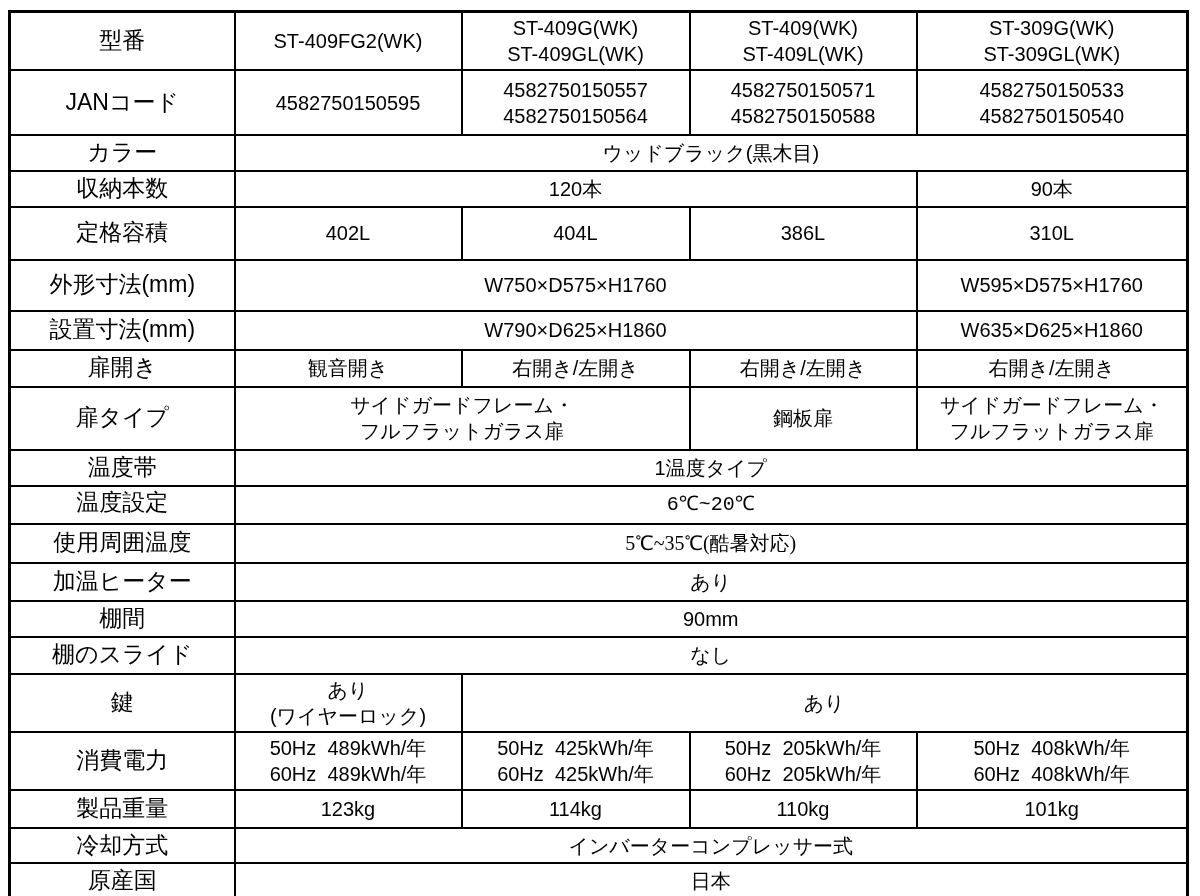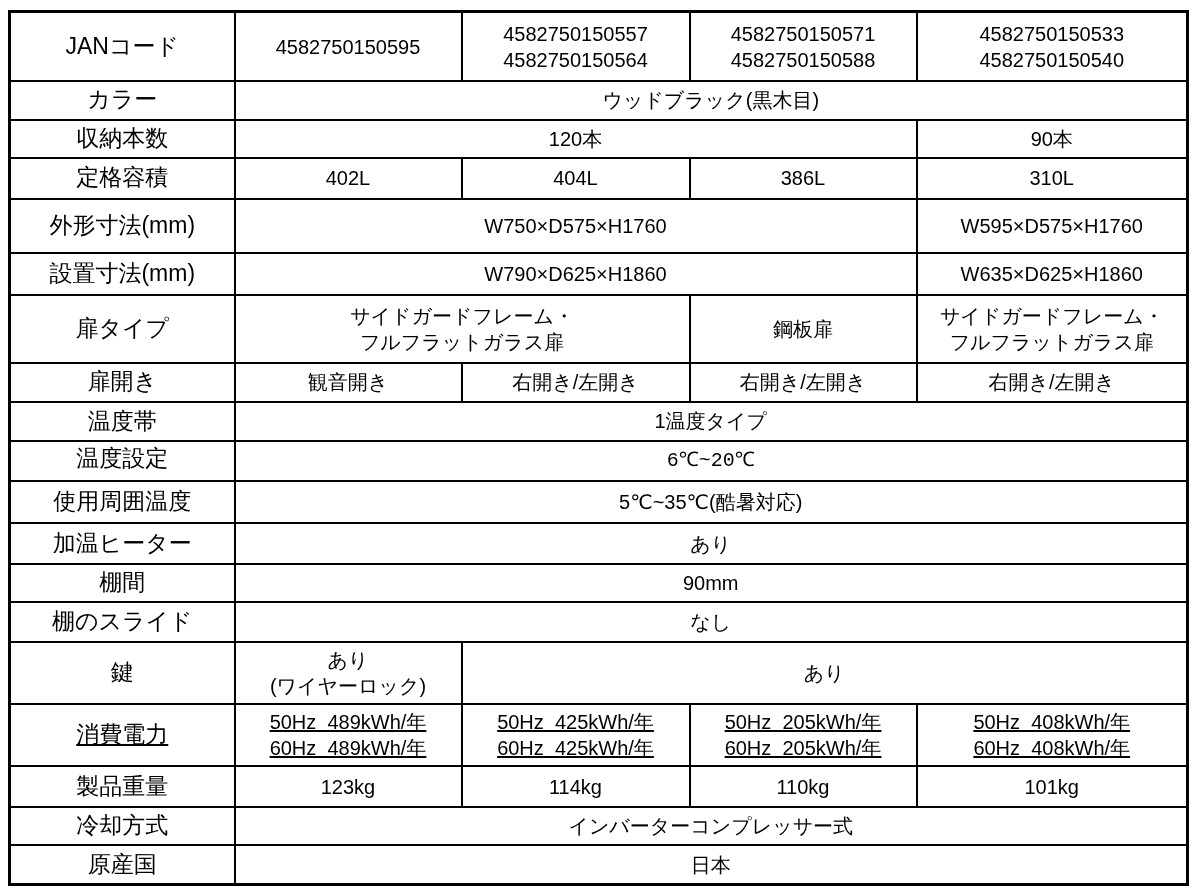--- a/index.html
+++ b/index.html
@@ -50,80 +50,90 @@
 <div class="page">
   <table class="spec-table">
     <colgroup>
       <col style="width:225px">
       <col style="width:227px">
       <col style="width:228px">
       <col style="width:227px">
       <col style="width:271px">
     </colgroup>
     <tbody id="spec-body">
+        <tr style="height: 58px;">
+          <th>型番</th>
+          <td>ST-409FG2(WK)</td>
+          <td>ST-409G(WK)
+ST-409GL(WK)</td>
+          <td>ST-409(WK)
+ST-409L(WK)</td>
+          <td>ST-309G(WK)
+ST-309GL(WK)</td>
+        </tr>
         <tr style="height: 65px;">
           <th>JANコード</th>
           <td>4582750150595</td>
           <td>4582750150557
 4582750150564</td>
           <td>4582750150571
 4582750150588</td>
           <td>4582750150533
 4582750150540</td>
         </tr>
         <tr style="height: 35px;">
           <th>カラー</th>
           <td colspan="4">ウッドブラック(黒木目)</td>
         </tr>
         <tr style="height: 34px;">
           <th>収納本数</th>
           <td colspan="3">120本</td>
           <td>90本</td>
         </tr>
-        <tr style="height: 38px;">
+        <tr style="height: 53px;">
           <th>定格容積</th>
           <td>402L</td>
           <td>404L</td>
           <td>386L</td>
           <td>310L</td>
         </tr>
         <tr style="height: 51px;">
           <th>外形寸法(mm)</th>
           <td colspan="3">W750×D575×H1760</td>
           <td>W595×D575×H1760</td>
         </tr>
         <tr style="height: 39px;">
           <th>設置寸法(mm)</th>
           <td colspan="3">W790×D625×H1860</td>
           <td>W635×D625×H1860</td>
         </tr>
+        <tr style="height: 37px;">
+          <th>扉開き</th>
+          <td>観音開き</td>
+          <td>右開き/左開き</td>
+          <td>右開き/左開き</td>
+          <td>右開き/左開き</td>
+        </tr>
         <tr style="height: 63px;">
           <th>扉タイプ</th>
           <td colspan="2">サイドガードフレーム・
 フルフラットガラス扉</td>
           <td>鋼板扉</td>
           <td>サイドガードフレーム・
 フルフラットガラス扉</td>
-        </tr>
-        <tr style="height: 37px;">
-          <th>扉開き</th>
-          <td>観音開き</td>
-          <td>右開き/左開き</td>
-          <td>右開き/左開き</td>
-          <td>右開き/左開き</td>
         </tr>
         <tr style="height: 35px; margin-top: 36px;">
           <th>温度帯</th>
           <td colspan="4">1温度タイプ</td>
         </tr>
         <tr style="height: 38px; font-family: Liberation Mono, monospace;">
           <th>温度設定</th>
           <td colspan="4">6℃~20℃</td>
         </tr>
-        <tr style="height: 39px;">
+        <tr style="height: 39px; font-family: Liberation Serif, serif;">
           <th>使用周囲温度</th>
           <td colspan="4">5℃~35℃(酷暑対応)</td>
         </tr>
         <tr style="height: 38px;">
           <th>加温ヒーター</th>
           <td colspan="4">あり</td>
         </tr>
         <tr style="height: 22px;">
           <th>棚間</th>
           <td colspan="4">90mm</td>
@@ -131,21 +141,21 @@
         <tr style="height: 37px;">
           <th>棚のスライド</th>
           <td colspan="4">なし</td>
         </tr>
         <tr style="height: 53px;">
           <th>鍵</th>
           <td>あり
 (ワイヤーロック)</td>
           <td colspan="3">あり</td>
         </tr>
-        <tr style="height: 54px; text-decoration: underline;">
+        <tr style="height: 54px;">
           <th>消費電力</th>
           <td>50Hz&nbsp;&nbsp;489kWh/年
 60Hz&nbsp;&nbsp;489kWh/年</td>
           <td>50Hz&nbsp;&nbsp;425kWh/年
 60Hz&nbsp;&nbsp;425kWh/年</td>
           <td>50Hz&nbsp;&nbsp;205kWh/年
 60Hz&nbsp;&nbsp;205kWh/年</td>
           <td>50Hz&nbsp;&nbsp;408kWh/年
 60Hz&nbsp;&nbsp;408kWh/年</td>
         </tr>

